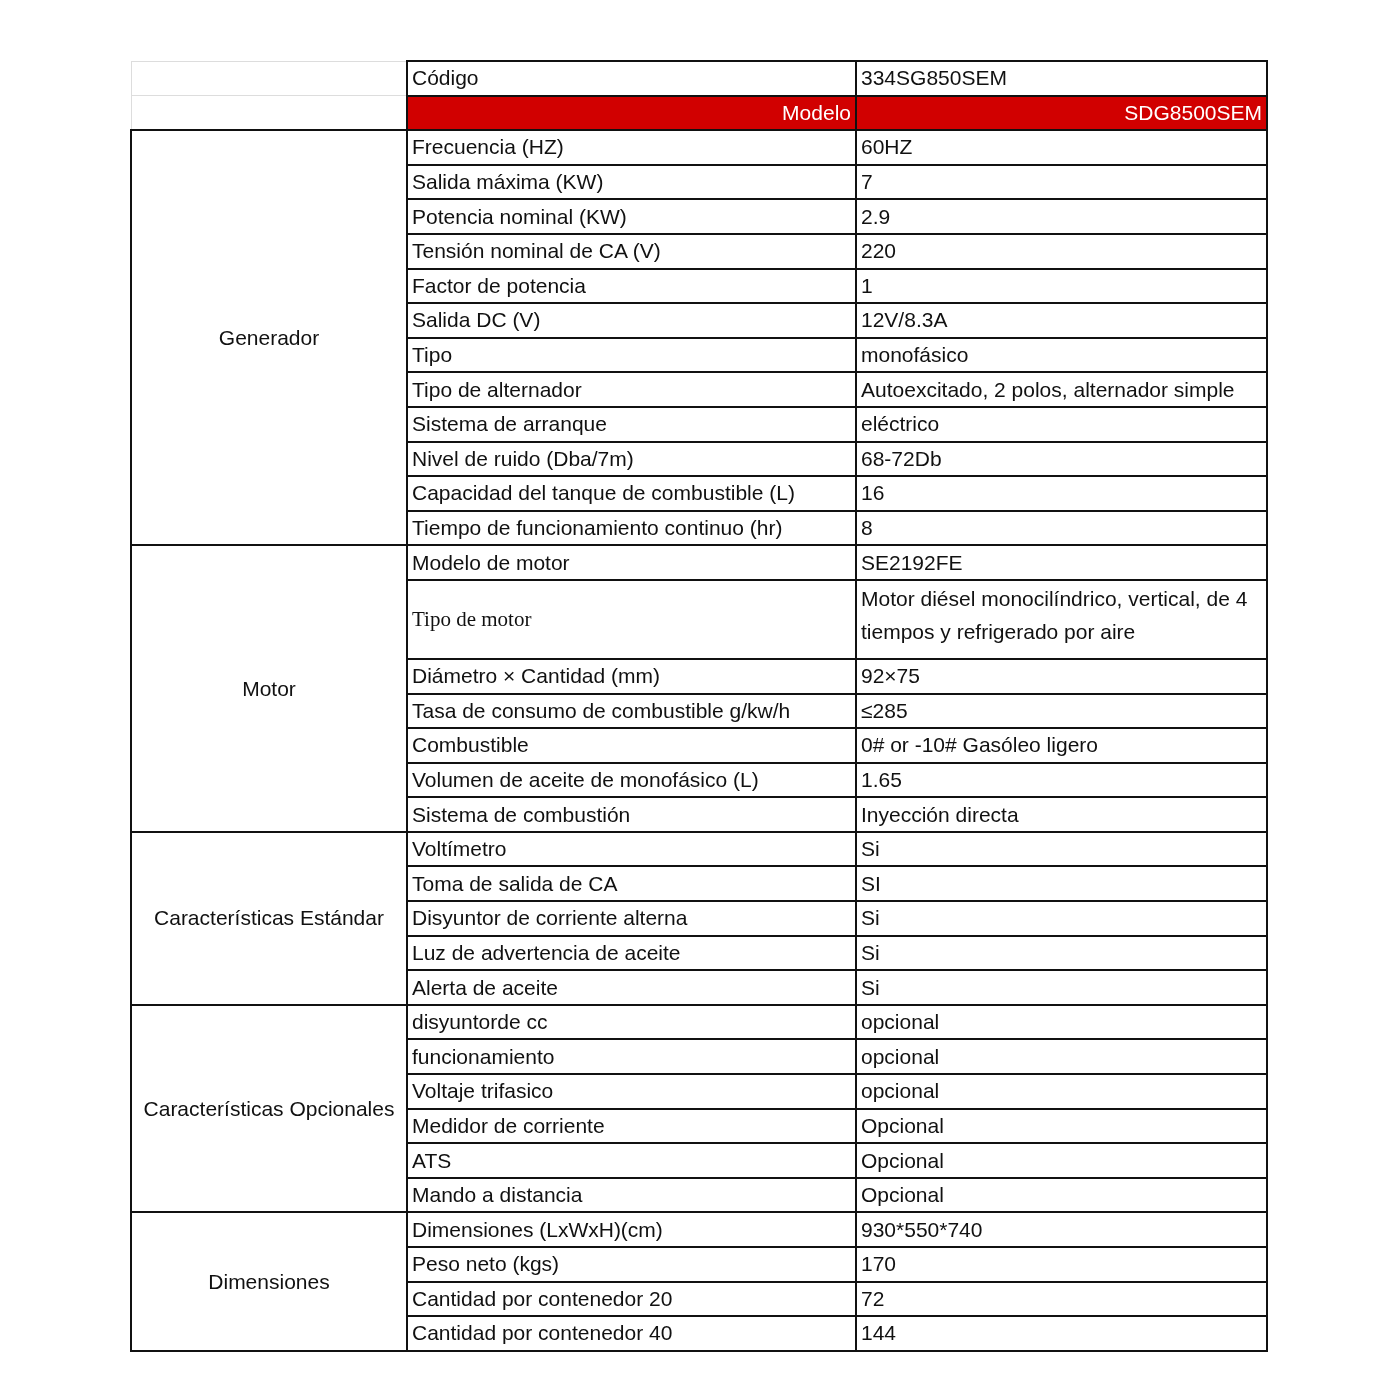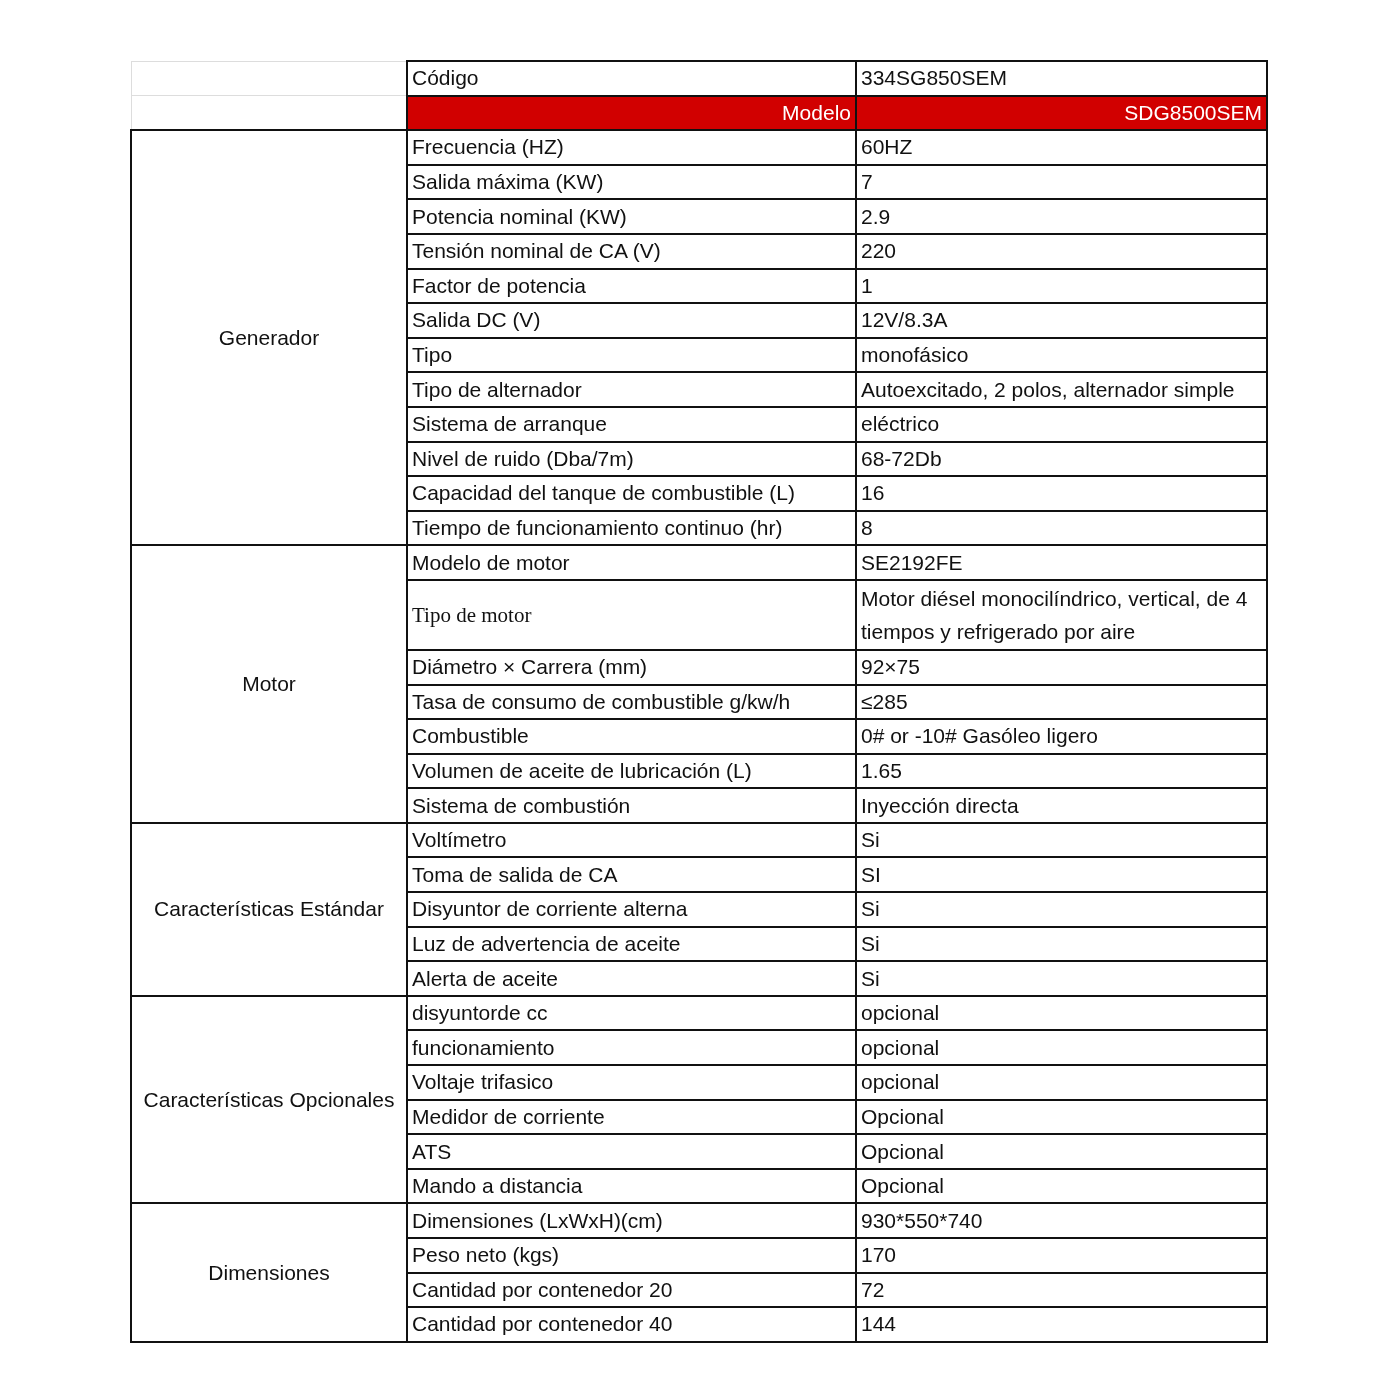--- a/index.html
+++ b/index.html
@@ -3,21 +3,21 @@
 <meta charset="utf-8">
 <style>
   html, body { margin:0; padding:0; background:#ffffff; }
   body { width:1400px; height:1400px; position:relative; font-family:"Liberation Sans", sans-serif; color:#111; }
   .sheet { position:absolute; left:130px; top:60px; width:1056px; }
   table { border-collapse:collapse; width:1136px; table-layout:fixed; }
   td { font-size:21px; padding:0 4px; height:32.6px; line-height:32px; border:2px solid #111; white-space:nowrap; overflow:hidden; }
   td.cat { text-align:center; vertical-align:middle; border-left:2px solid #111; }
   td.blank { border:1px solid #ddd; border-right:2px solid #111; }
   td.hdr { background:#d10000; color:#ffffff; text-align:right; }
-  td.wrap { white-space:normal; line-height:33px; padding-top:1px; padding-bottom:1px; }
+  td.wrap { white-space:normal; line-height:33px; padding-top:1px; padding-bottom:10px; }
   col.c1 { width:276px; } col.c2 { width:449px; } col.c3 { width:411px; }
 </style>
 </head>
 <body>
 
 <div class="sheet">
 <table>
   <colgroup>
         <col class="c1">
         <col class="c2">
@@ -86,33 +86,33 @@
         <tr>
           <td class="cat" rowspan="7">Motor</td>
           <td>Modelo de motor</td>
           <td>SE2192FE</td>
         </tr>
         <tr>
           <td style="height: 66px; font-family: Liberation Serif, serif;">Tipo de motor</td>
           <td class="wrap">Motor diésel monocilíndrico, vertical, de 4 tiempos y refrigerado por aire</td>
         </tr>
         <tr>
-          <td>Diámetro × Carrera (mm)</td>
+          <td>Diámetro × Cantidad (mm)</td>
           <td>92×75</td>
         </tr>
         <tr>
           <td>Tasa de consumo de combustible g/kw/h</td>
           <td>≤285</td>
         </tr>
         <tr>
           <td>Combustible</td>
           <td>0# or -10#  Gasóleo ligero</td>
         </tr>
         <tr>
-          <td>Volumen de aceite de lubricación (L)</td>
+          <td>Volumen de aceite de monofásico (L)</td>
           <td>1.65</td>
         </tr>
         <tr>
           <td>Sistema de combustión</td>
           <td>Inyección directa</td>
         </tr>
         <tr>
           <td class="cat" rowspan="5">Características Estándar</td>
           <td>Voltímetro</td>
           <td>Si</td>

